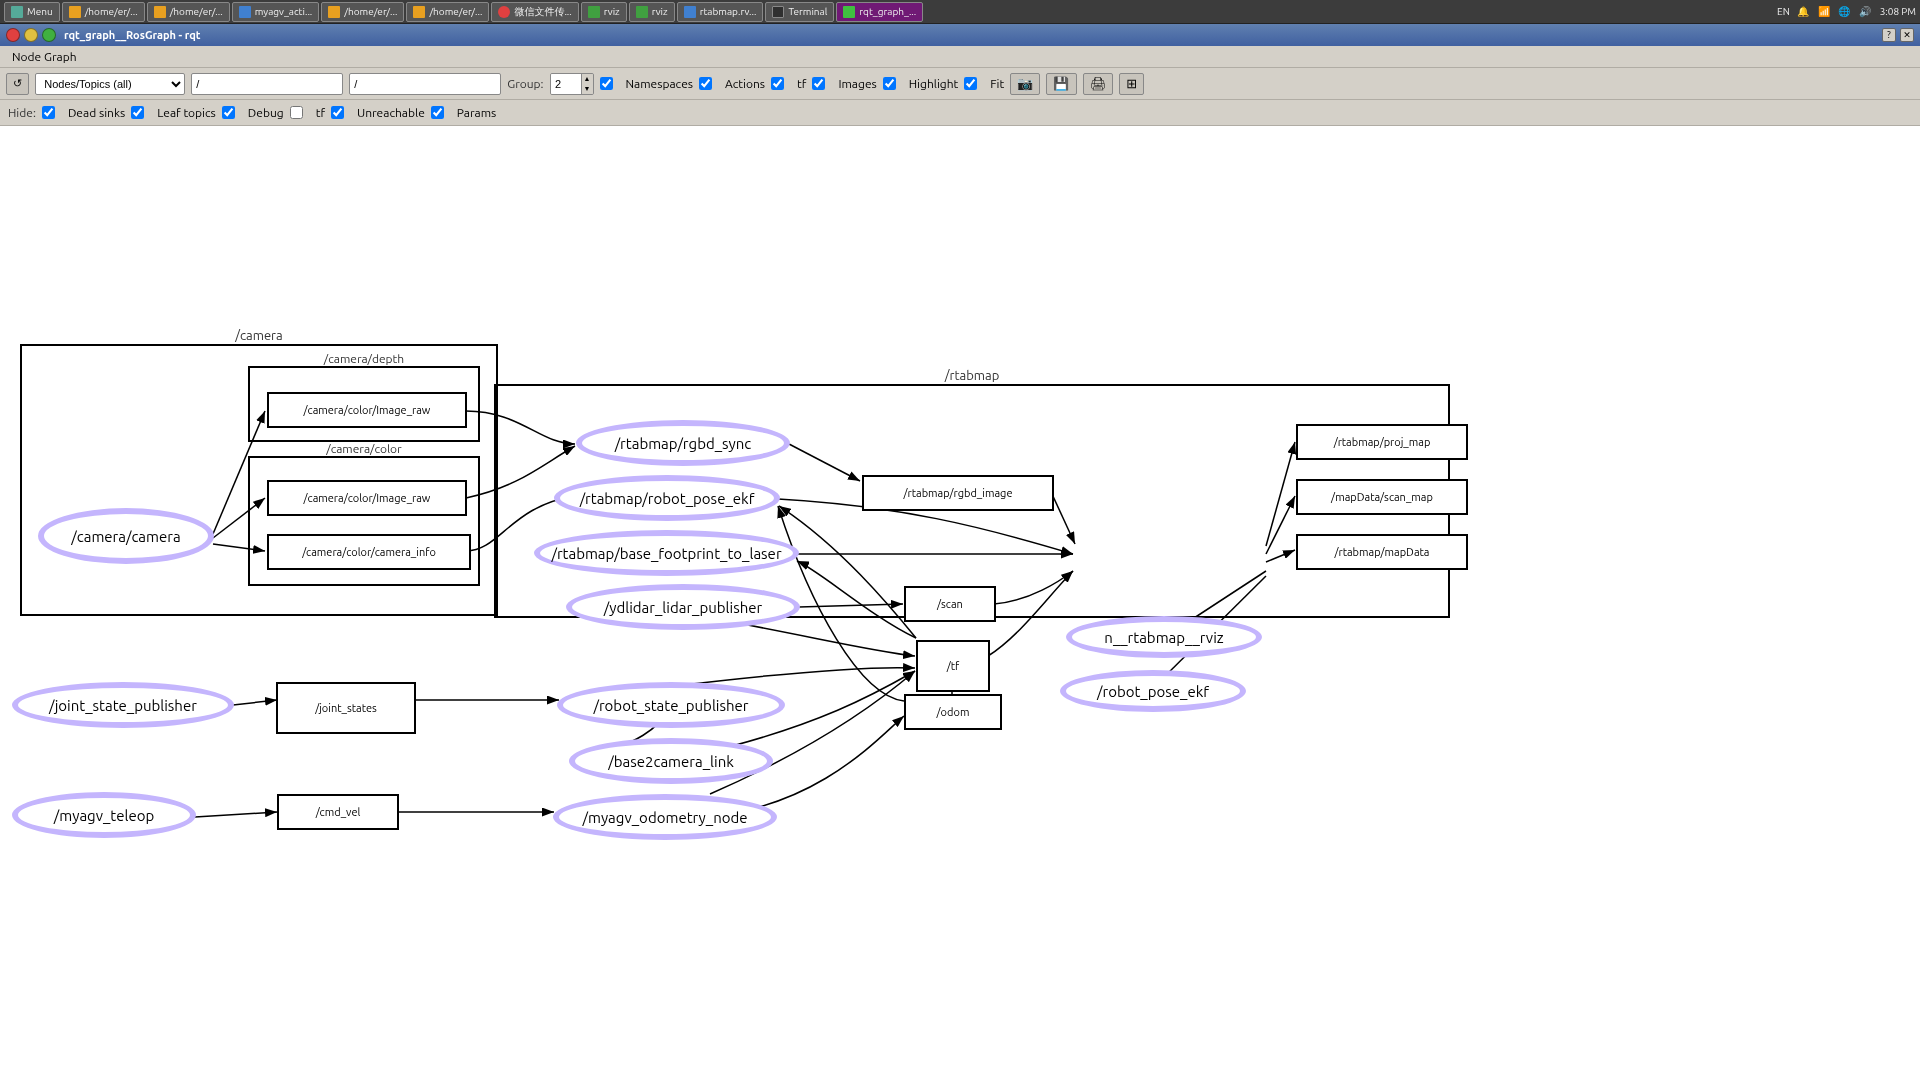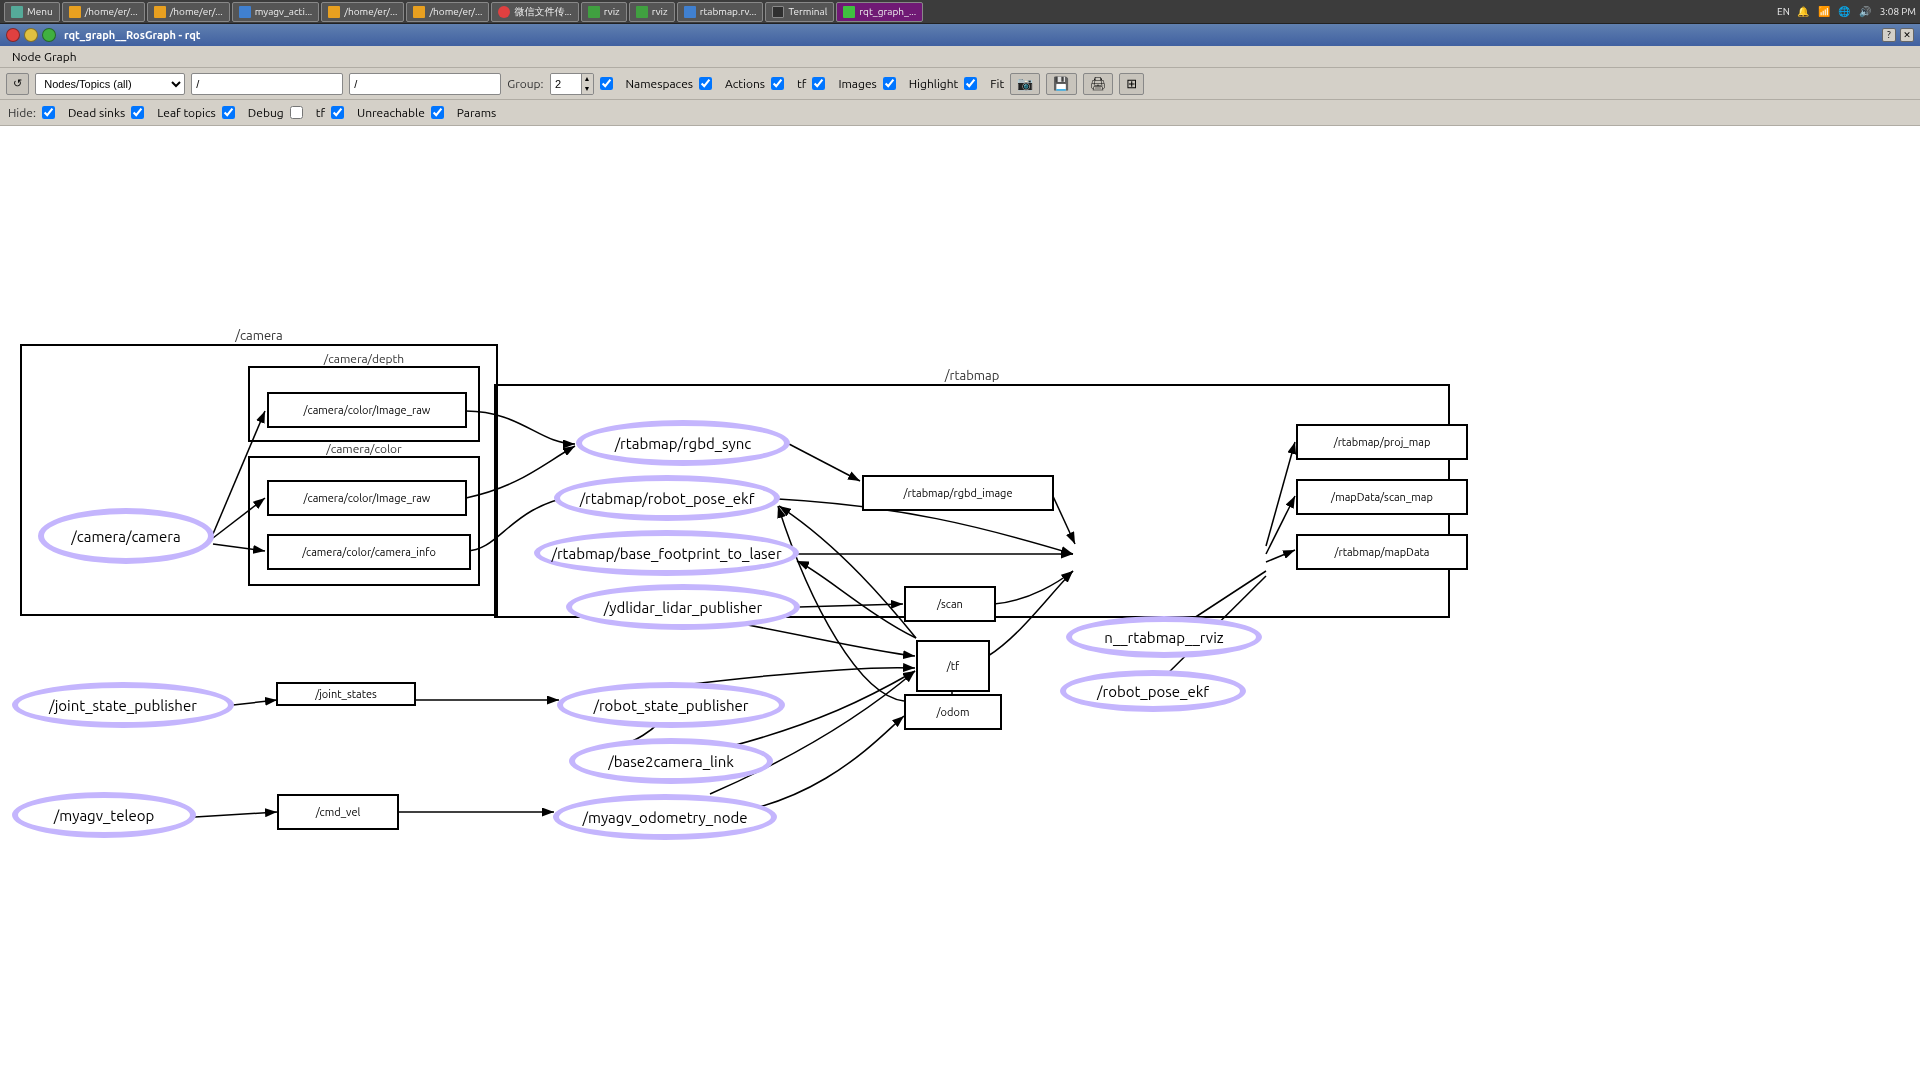--- a/index.html
+++ b/index.html
@@ -538,21 +538,21 @@
     <div class="node-ellipse" style="left:566px; top:458px; width:234px; height:46px;">/ydlidar_lidar_publisher</div>
 
     <div class="node-rect" style="left:904px; top:460px; width:92px; height:36px;">/scan</div>
 
     <div class="node-rect" style="left:916px; top:514px; width:74px; height:52px;">/tf</div>
 
     <div class="node-rect" style="left:904px; top:568px; width:98px; height:36px;">/odom</div>
 
     <div class="node-ellipse" style="left:12px; top:556px; width:222px; height:46px;">/joint_state_publisher</div>
 
-    <div class="node-rect" style="left:276px; top:556px; width:140px; height:24px;">/joint_states</div>
+    <div class="node-rect" style="left:276px; top:556px; width:140px; height:52px;">/joint_states</div>
 
     <div class="node-ellipse" style="left:557px; top:556px; width:228px; height:46px;">/robot_state_publisher</div>
 
     <div class="node-ellipse" style="left:569px; top:612px; width:204px; height:46px;">/base2camera_link</div>
 
     <div class="node-ellipse" style="left:1066px; top:490px; width:196px; height:42px;">n__rtabmap__rviz</div>
 
     <div class="node-ellipse" style="left:1060px; top:544px; width:186px; height:42px;">/robot_pose_ekf</div>
 
     <div class="node-ellipse" style="left:12px; top:666px; width:184px; height:46px;">/myagv_teleop</div>

